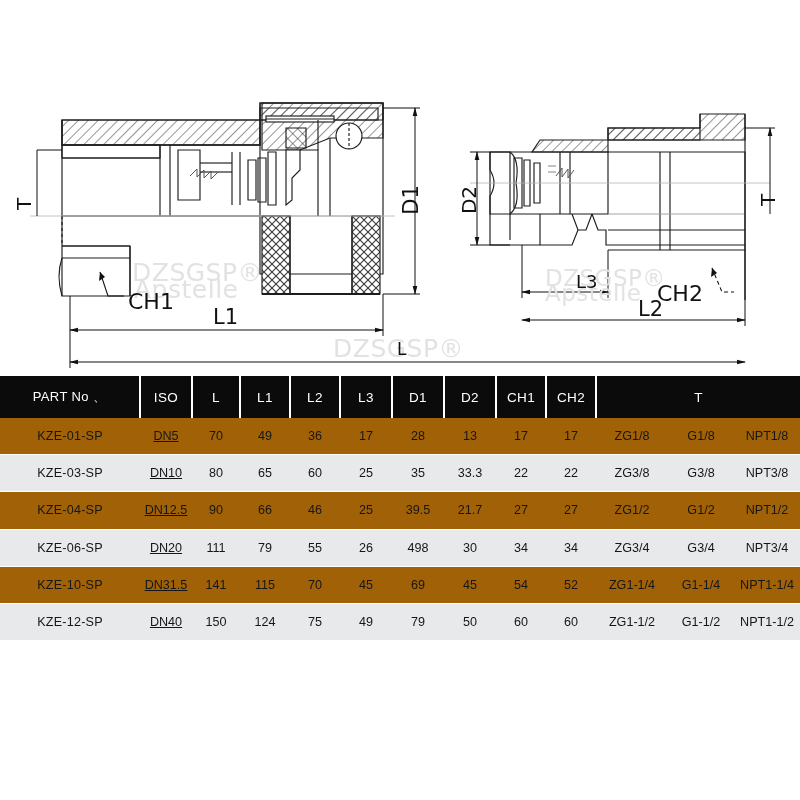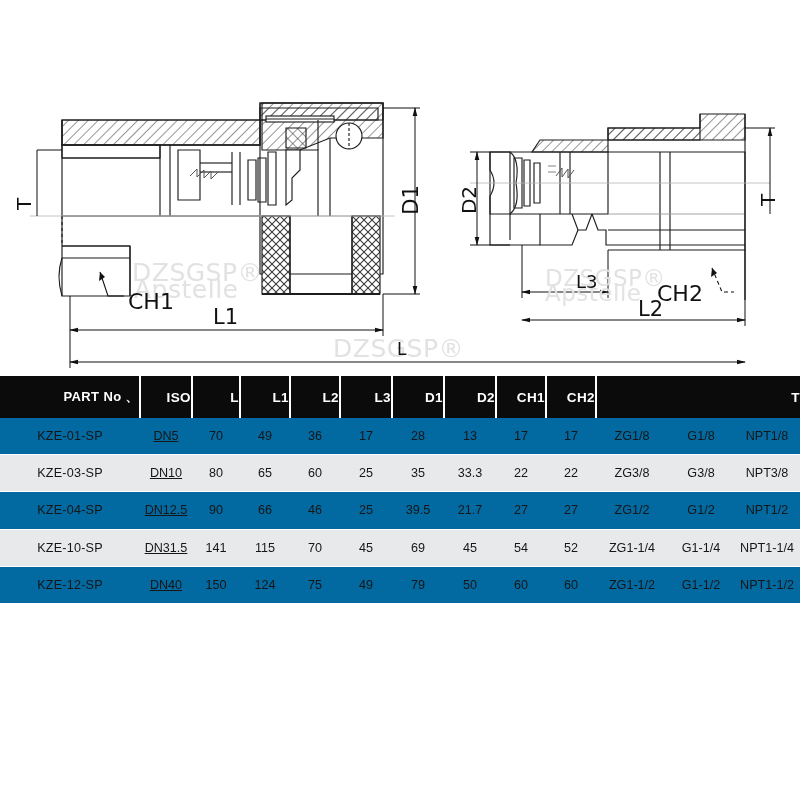--- a/index.html
+++ b/index.html
@@ -12,29 +12,29 @@
 
   .wm{position:absolute;color:#e2e2e2;font-family:"DejaVu Sans",sans-serif;
       font-weight:400;letter-spacing:.5px;white-space:nowrap;user-select:none;}
 
   .dimlabel{position:absolute;font-family:"DejaVu Sans",sans-serif;color:#111;white-space:nowrap;}
   .rot90{transform:rotate(-90deg);transform-origin:50% 50%;}
 
   
   #spec-table{position:absolute;left:0;top:376px;width:800px;border-collapse:collapse;
               table-layout:fixed;}
-  #spec-table th{background:#0b0b0b;color:#fff;font-size:13.5px;font-weight:bold;
-                 height:42px;padding:0;text-align:right;letter-spacing:.4px;
+  #spec-table th{background:#0b0b0b;color:#fff;font-size:13.5px;font-weight:normal;
+                 height:42px;padding:0;text-align:center;letter-spacing:.4px;
                  border-right:2px solid #ffffff;vertical-align:middle;}
   #spec-table th.th-t{border-right:none;}
   #spec-table th.th-part{font-size:13px;}
   #spec-table td{height:36.2px;padding:0;font-size:12.6px;color:#161616;
                  text-align:center;vertical-align:middle;
                  border-bottom:1.5px solid #ffffff;}
-  #spec-table tbody tr{background:#0369a1;}
+  #spec-table tbody tr{background:#a16207;}
   #spec-table tbody tr:nth-child(even){background:#e7e9eb;}
   td.c-part{text-align:center;letter-spacing:.2px;font-size:12.8px;}
   td.c-iso{text-align:left;padding-left:14px;text-decoration:underline;}
   td.c-t1{text-align:left;padding-left:16px;}
   td.c-t2{text-align:left;padding-left:10px;margin-top:48px;}
   td.c-t3{text-align:left;padding-left:8px;}
 </style>
 </head>
 <body>
 
@@ -297,20 +297,35 @@
         <td>25</td>
         <td>39.5</td>
         <td>21.7</td>
         <td>27</td>
         <td>27</td>
         <td class="c-t1">ZG1/2</td>
         <td class="c-t2">G1/2</td>
         <td class="c-t3">NPT1/2</td>
       </tr>
       <tr>
+        <td class="c-part">KZE-06-SP</td>
+        <td class="c-iso">DN20</td>
+        <td>111</td>
+        <td>79</td>
+        <td>55</td>
+        <td>26</td>
+        <td>498</td>
+        <td>30</td>
+        <td>34</td>
+        <td>34</td>
+        <td class="c-t1">ZG3/4</td>
+        <td class="c-t2">G3/4</td>
+        <td class="c-t3">NPT3/4</td>
+      </tr>
+      <tr>
         <td class="c-part">KZE-10-SP</td>
         <td class="c-iso">DN31.5</td>
         <td>141</td>
         <td>115</td>
         <td>70</td>
         <td>45</td>
         <td>69</td>
         <td>45</td>
         <td>54</td>
         <td>52</td>

